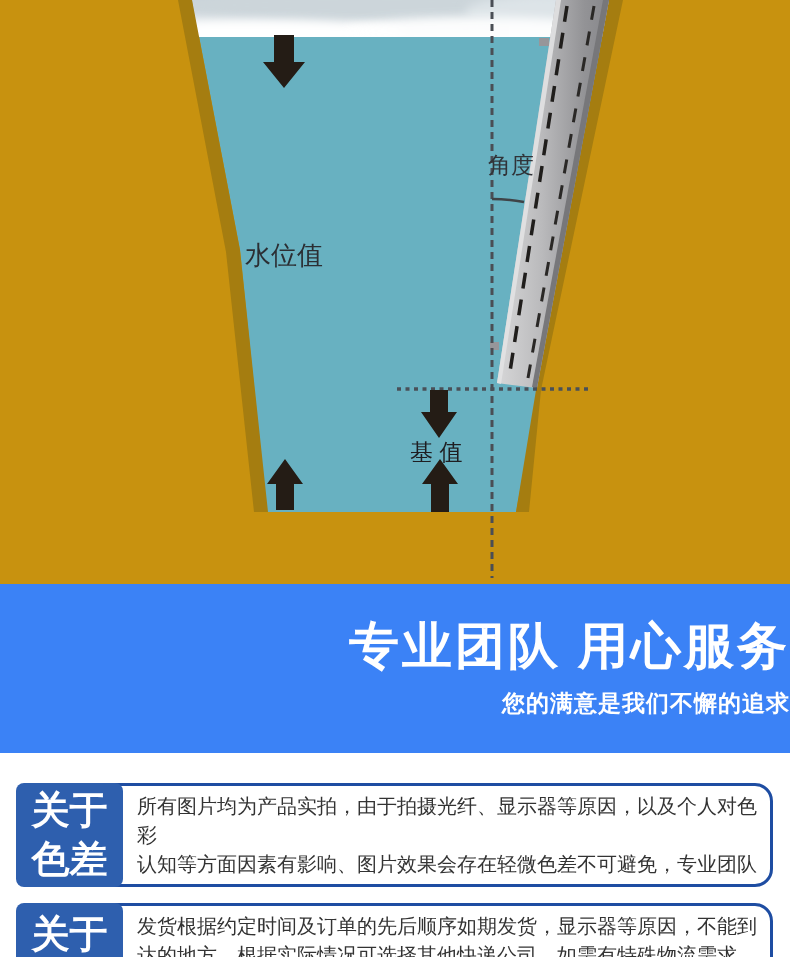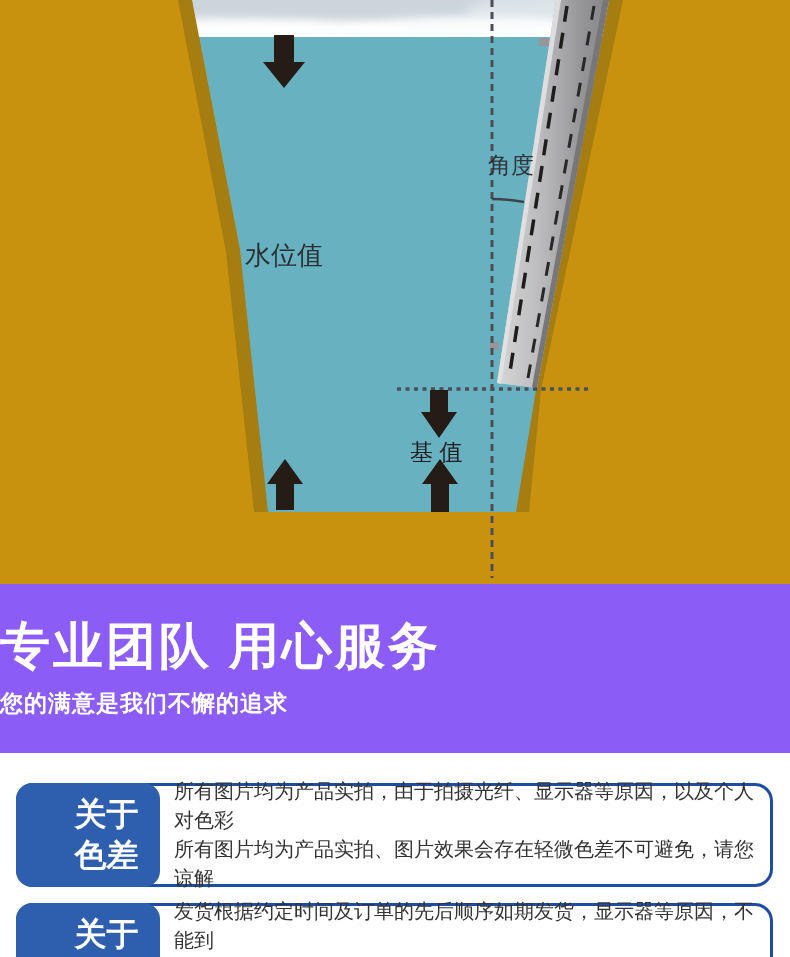--- a/index.html
+++ b/index.html
@@ -5,32 +5,32 @@
   html,body{margin:0;padding:0;}
   body{width:790px;height:957px;overflow:hidden;background:#ffffff;
        font-family:"Liberation Sans",sans-serif;}
   .page{width:790px;height:957px;overflow:hidden;position:relative;}
 
   
   .diagram{position:relative;width:790px;height:584px;background:#C8920F;}
   .diagram svg{display:block;}
 
   
-  .banner{width:790px;height:169px;background:#8b5cf6;color:#ffffff;
-          display:flex;flex-direction:column;align-items:flex-start;justify-content:center;}
+  .banner{width:790px;height:169px;background:#3b82f6;color:#ffffff;
+          display:flex;flex-direction:column;align-items:flex-end;justify-content:center;}
   .banner .title{font-size:50px;font-weight:900;letter-spacing:3px;line-height:1;margin:2px 0 0 0;}
   .banner .subtitle{font-size:23px;font-weight:700;letter-spacing:1px;margin-top:17px;}
 
   
   .cards{padding:30px 16px 0 16px;background:#ffffff;}
   .card{position:relative;width:751px;height:98px;border:3px solid #1E4DA2;border-radius:18px;
         background:#ffffff;display:flex;align-items:stretch;margin-bottom:16px;}
-  .card-label{flex:0 0 107px;margin:-3px;background:#2E5FAE;border-radius:16px;
-              color:#ffffff;font-size:32px;font-weight:700;line-height:1.28;
-              display:flex;flex-direction:column;align-items:center;justify-content:center;padding-left:37px;}
+  .card-label{flex:0 0 107px;margin:-3px;background:#2E5FAE;border-radius:8px;
+              color:#ffffff;font-size:38px;font-weight:700;line-height:1.28;
+              display:flex;flex-direction:column;align-items:center;justify-content:center;}
   .card-label div{min-height:41px;}
   .card-body{flex:1;display:flex;flex-direction:column;justify-content:center;
              padding:4px 10px 4px 17px;color:#333333;font-size:20px;line-height:29px;}
 </style>
 </head>
 <body>
 
 <div class="page">
 
   <div class="diagram">
@@ -103,21 +103,21 @@
 
   <div class="cards">
 
     <div class="card">
       <div class="card-label">
         <div>关于</div>
         <div>色差</div>
       </div>
       <div class="card-body">
         <div>所有图片均为产品实拍，由于拍摄光纤、显示器等原因，以及个人对色彩</div>
-        <div>所有图片均为产品实拍、图片效果会存在轻微色差不可避免，请您谅解</div>
+        <div>认知等方面因素有影响、图片效果会存在轻微色差不可避免，专业团队</div>
       </div>
     </div>
 
     <div class="card">
       <div class="card-label">
         <div>关于</div>
         <div></div>
       </div>
       <div class="card-body">
         <div>发货根据约定时间及订单的先后顺序如期发货，显示器等原因，不能到</div>

